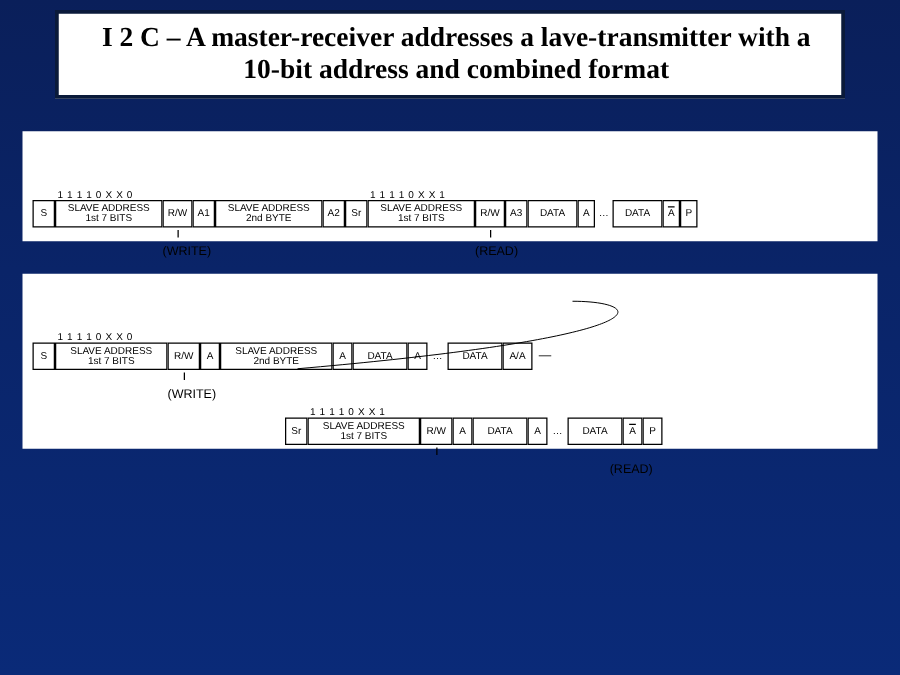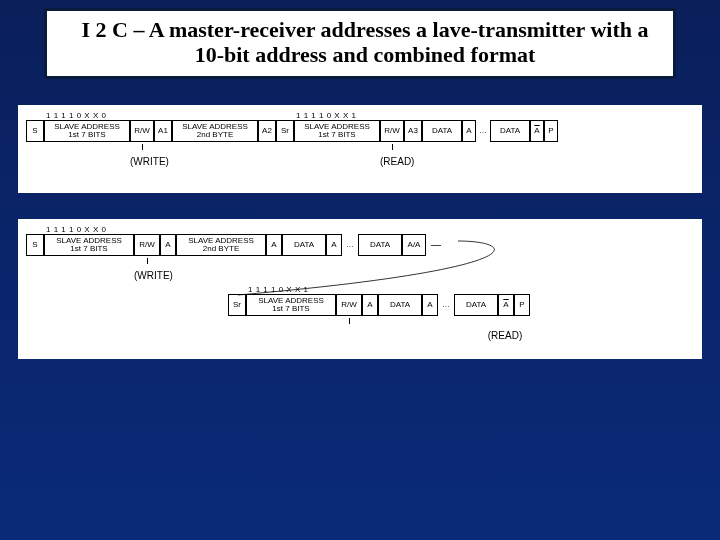--- a/index.html
+++ b/index.html
@@ -22,21 +22,21 @@
     color: #000;
     line-height: 1.15;
   }
   .diagram-panel {
     background: #fff;
     margin: 26px 18px 0 18px;
     padding: 6px 8px 8px 8px;
     font-family: Arial, Helvetica, sans-serif;
     color: #000;
   }
-  .bits-row { display: flex; font-size: 8px; letter-spacing: 0.5px; }
+  .bits-row { display: flex; font-size: 8px; letter-spacing: 0.5px; margin-top: 40px; }
   .bits-row span { display: inline-block; text-align: center; }
   .box-row { display: flex; align-items: stretch; height: 22px; }
   .cell {
     border: 1px solid #000;
     display: flex;
     align-items: center;
     justify-content: center;
     font-size: 8px;
     line-height: 1;
     text-align: center;

